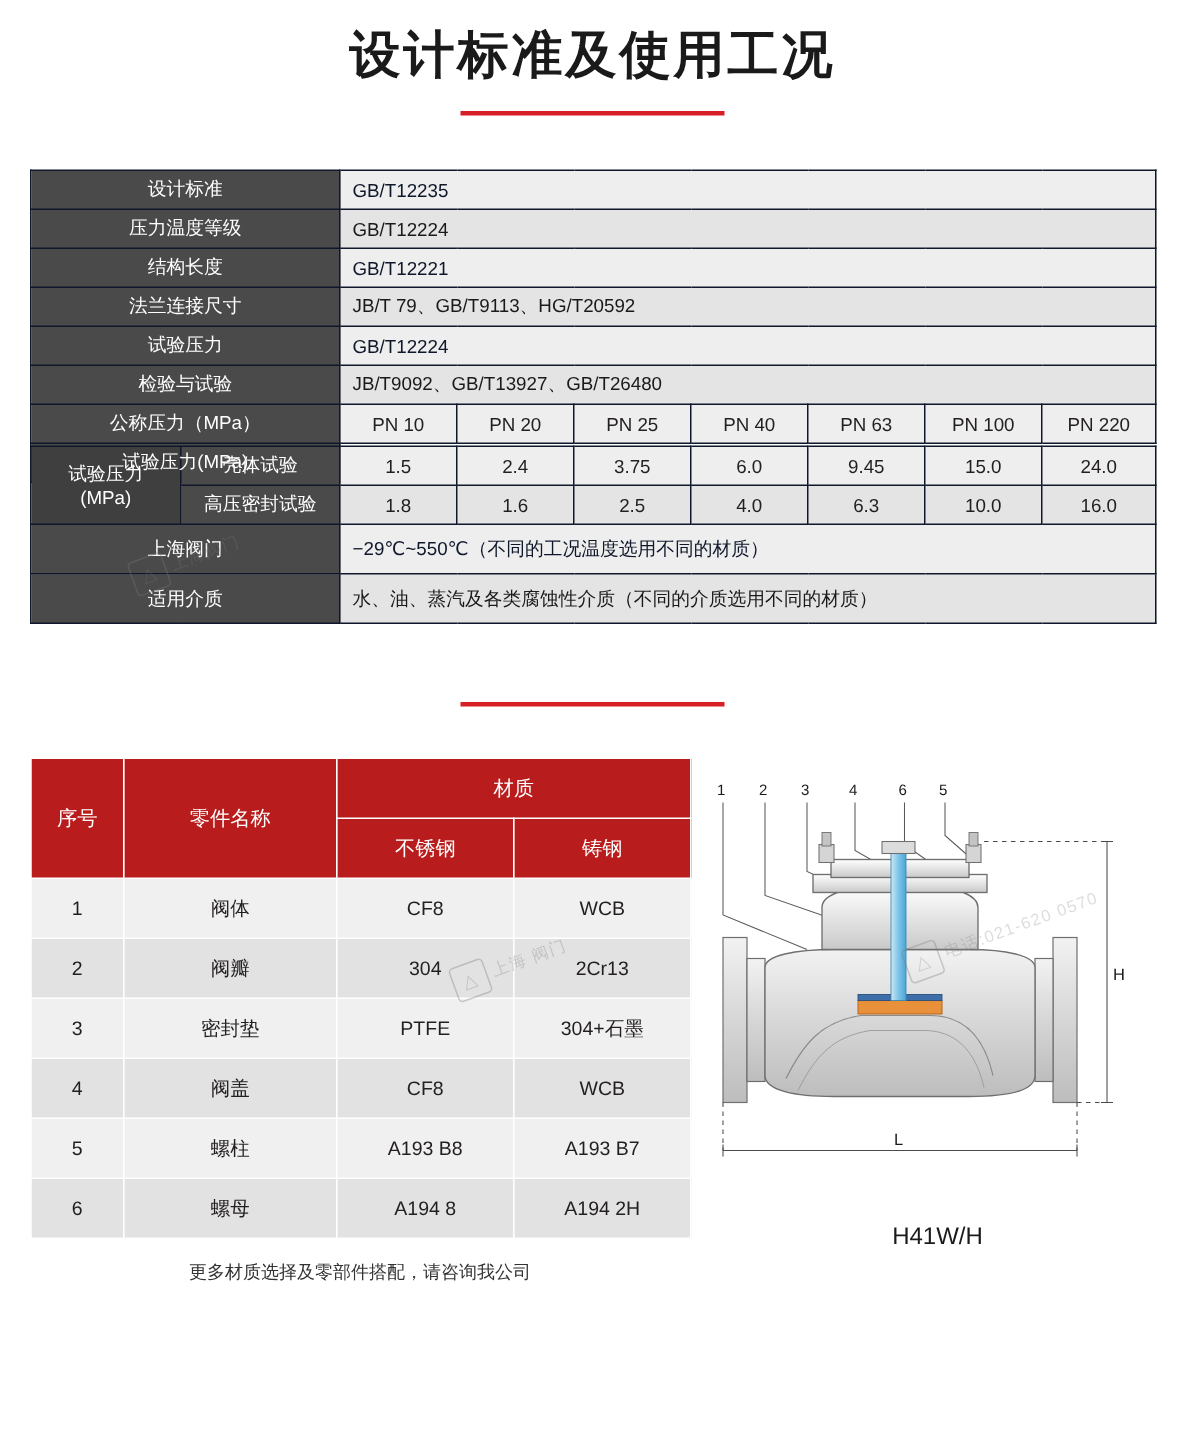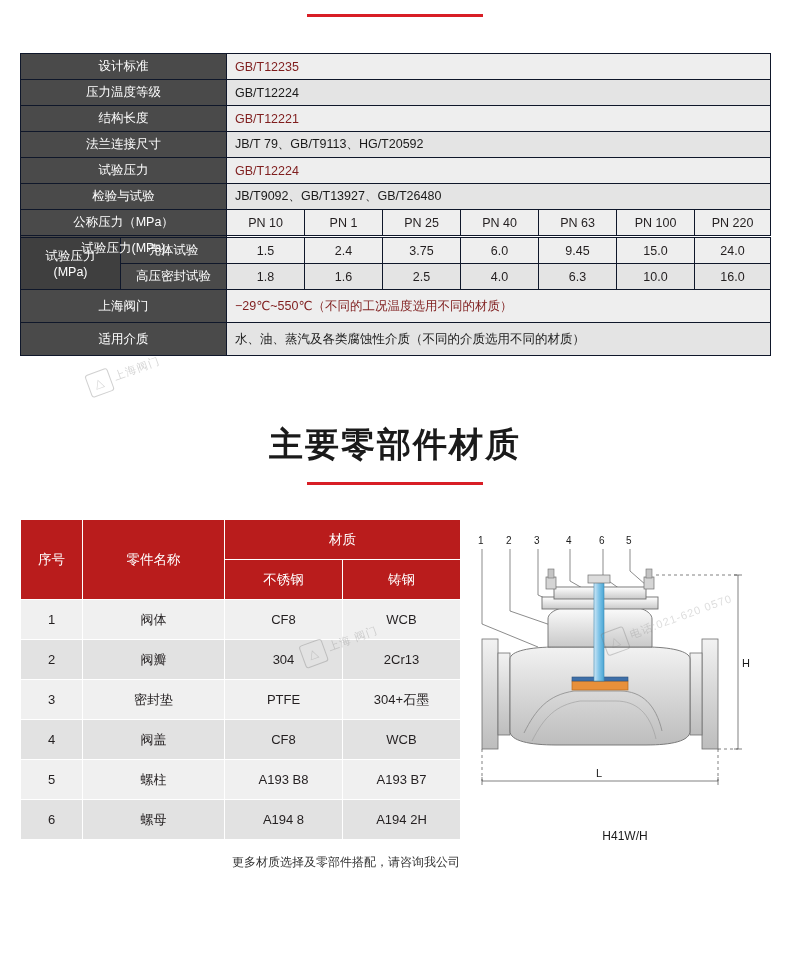--- a/index.html
+++ b/index.html
@@ -59,21 +59,21 @@
     white-space: nowrap;
   }
   .t1 .lbl-dark {
     background: #3f3f3f;
     color: #ffffff;
     text-align: center;
     font-size: 12.5px;
   }
   .t1 .val {
     background: #eeeeee;
-    color: #7f1d1d;
+    color: #0f172a;
     text-align: left;
     font-size: 12.5px;
   }
   .t1 .val-alt {
     background: #e4e4e4;
     color: #1a1a1a;
     text-align: left;
     font-size: 12.5px;
   }
   .t1 .cell-c {
@@ -119,34 +119,34 @@
   }
   .t2 .r-odd td {
     background: #f0f0f0;
   }
   .t2 .r-even td {
     background: #e2e2e2;
   }
   .t2-note {
     font-size: 12px;
     color: #333333;
-    text-align: right;
+    text-align: center;
     margin-top: 14px;
     font-family: Liberation Mono, monospace;
   }
 
   
   .dia-col {
     width: 310px;
     margin-left: 10px;
     position: relative;
   }
   .dia-caption {
     text-align: center;
-    font-size: 12px;
+    font-size: 16px;
     color: #1a1a1a;
     margin-top: 6px;
   }
 
   
   .wm {
     position: absolute;
     color: rgba(120,120,120,0.30);
     font-size: 11px;
     letter-spacing: 1px;
@@ -167,20 +167,21 @@
     vertical-align: middle;
   }
   .wm-1 { left: 86px;  top: 362px; }
   .wm-2 { left: 300px; top: 632px; color: rgba(120,120,120,0.28); }
   .wm-3 { left: 600px; top: 610px; color: rgba(120,120,120,0.25); }
 </style>
 </head>
 <body>
 
 <div>
+  <div class="section-title">设计标准及使用工况</div>
   <div class="title-rule"></div>
 </div>
 
 <div class="t1-wrap">
   <table class="t1">
     <colgroup>
       <col style="width:206px">
       <col style="width:78px">
         <col style="width:78px">
         <col style="width:78px">
@@ -211,21 +212,21 @@
         <td class="val" colspan="7">GB/T12224</td>
       </tr>
       <tr>
         <td class="lbl">检验与试验</td>
         <td class="val-alt" colspan="7">JB/T9092、GB/T13927、GB/T26480</td>
       </tr>
 
       <tr>
         <td class="lbl">公称压力（MPa）</td>
         <td class="cell-c">PN 10</td>
-        <td class="cell-c">PN 1</td>
+        <td class="cell-c">PN 20</td>
         <td class="cell-c">PN 25</td>
         <td class="cell-c">PN 40</td>
         <td class="cell-c">PN 63</td>
         <td class="cell-c">PN 100</td>
         <td class="cell-c">PN 220</td>
       </tr>
 
       <tr>
         <td class="lbl" rowspan="2" style="width:98px">试验压力(MPa)</td>
       </tr>
@@ -272,21 +273,20 @@
       </tr>
       <tr>
         <td class="lbl" colspan="2" style="height:32px">适用介质</td>
         <td class="val-alt" colspan="7">水、油、蒸汽及各类腐蚀性介质（不同的介质选用不同的材质）</td>
       </tr>
     </tbody>
   </table>
 </div>
 
 <div class="sec2">
-  <div class="section-title">主要零部件材质</div>
   <div class="title-rule"></div>
 </div>
 
 <div class="lower-wrap">
 
   <div class="t2-col">
     <table class="t2">
       <colgroup>
         <col style="width:62px">
           <col style="width:142px">

